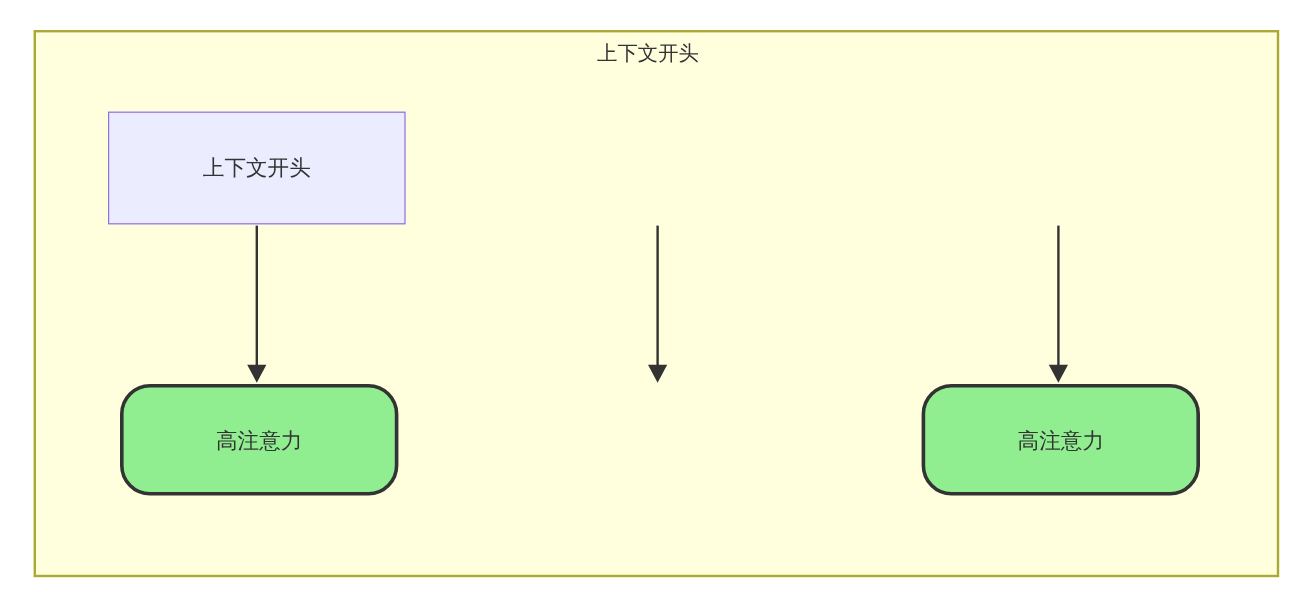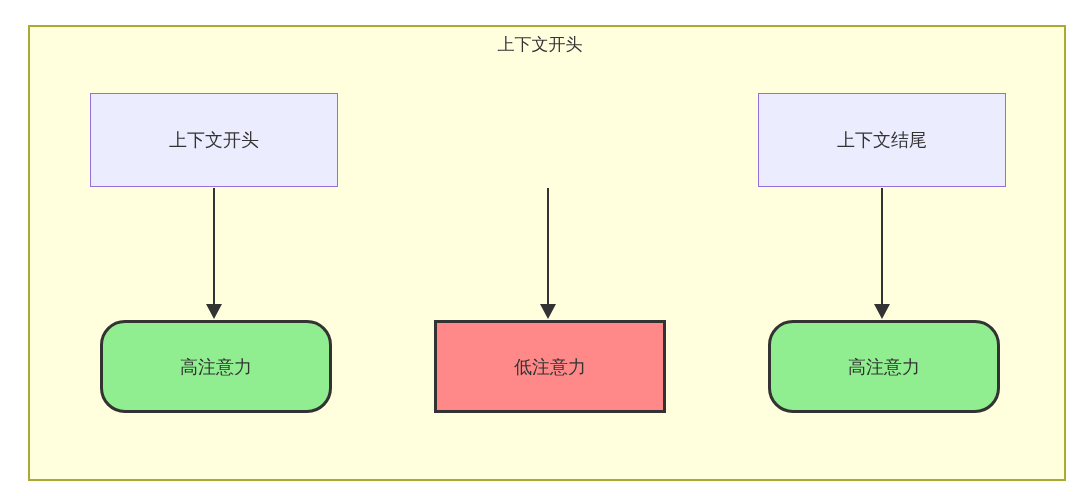--- a/index.html
+++ b/index.html
@@ -88,25 +88,23 @@
 
 <div class="page">
 
   <div class="cluster"></div>
 
   <div class="cluster-title">上下文开头</div>
 
   <div class="node context" id="ctx-start">上下文开头</div>
 
 
-  <div class="node context" id="ctx-end">上下文结尾</div>
 
   <div class="node attention high" id="att-1">高注意力</div>
 
-  <div class="node attention low" id="att-2">低注意力</div>
 
   <div class="node attention high" id="att-3">高注意力</div>
 
   <svg class="edges-overlay" viewBox="0 0 1080 496" xmlns="http://www.w3.org/2000/svg">
     <g>
       <line class="edge-line" x1="214" y1="188" x2="214" y2="306"></line>
       <polygon class="edge-head" points="206,304 222,304 214,319"></polygon>
     </g>
     <g>
       <line class="edge-line" x1="548" y1="188" x2="548" y2="306"></line>

